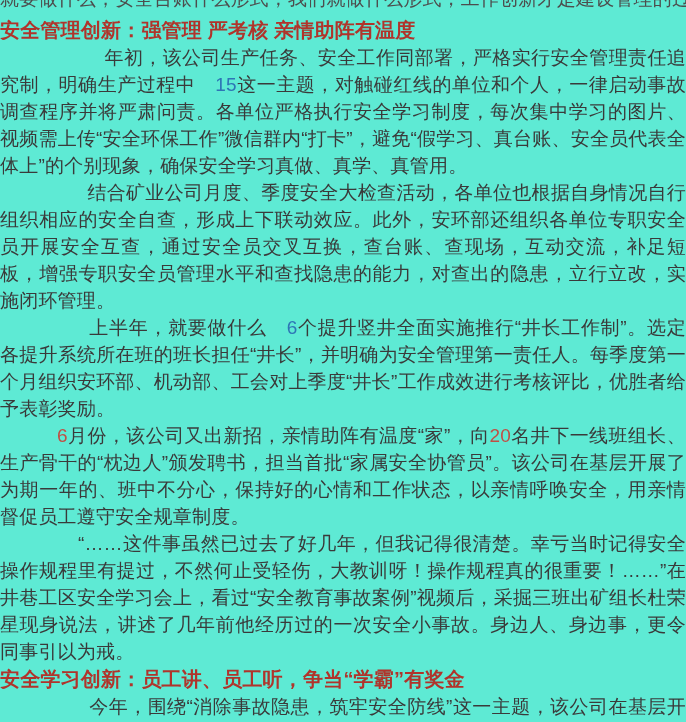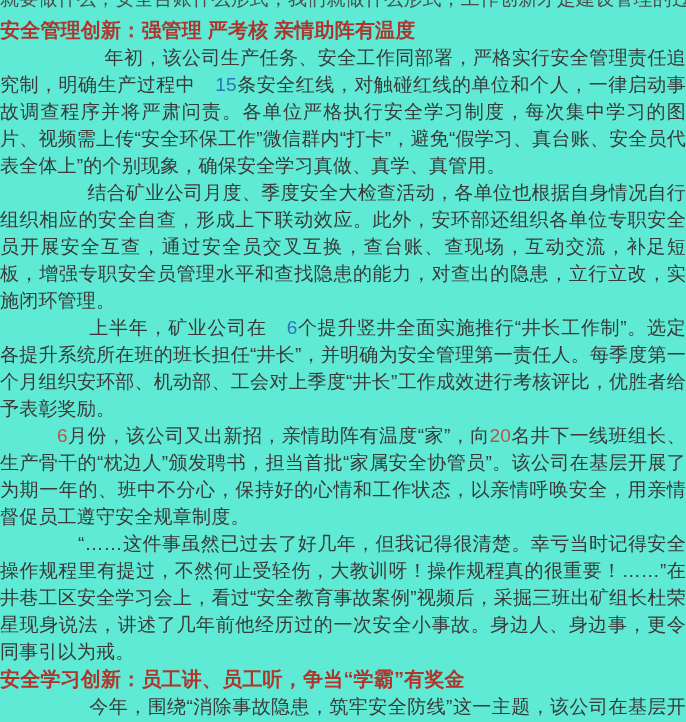--- a/index.html
+++ b/index.html
@@ -43,21 +43,21 @@
 </style>
 </head>
 <body>
 
 <div class="page">
   <div>
       <p class="blk b0 b0">
         <span class="run"><span>就要做什么，安全台账什么形式，我们就做什么形式，工作创新才是建设管理的过程</span></span>
       </p>
       <p class="blk b1 heading"><span class="run"><span>安全管理创新：强管理 严考核 亲情助阵有温度</span></span></p>
-      <p class="blk b2"><span class="run"><span>年初，该公司生产任务、安全工作同部署，严格实行安全管理责任追究制，明确生产过程中</span><span class="hl-blue">15</span><span>条安全红线，对触碰红线的单位和个人，一律启动事故调查程序并将严肃问责。各单位严格执行安全学习制度，每次集中学习的图片、视频需上传“安全环保工作”微信群内“打卡”，避免“假学习、真台账、安全员代表全体上”的个别现象，确保安全学习真做、真学、真管用。</span></span></p>
+      <p class="blk b2"><span class="run"><span>年初，该公司生产任务、安全工作同部署，严格实行安全管理责任追究制，明确生产过程中</span><span class="hl-blue">15</span><span>这一主题，对触碰红线的单位和个人，一律启动事故调查程序并将严肃问责。各单位严格执行安全学习制度，每次集中学习的图片、视频需上传“安全环保工作”微信群内“打卡”，避免“假学习、真台账、安全员代表全体上”的个别现象，确保安全学习真做、真学、真管用。</span></span></p>
       <p class="blk b3"><span class="run"><span>结合矿业公司月度、季度安全大检查活动，各单位也根据自身情况自行组织相应的安全自查，形成上下联动效应。此外，安环部还组织各单位专职安全员开展安全互查，通过安全员交叉互换，查台账、查现场，互动交流，补足短板，增强专职安全员管理水平和查找隐患的能力，对查出的隐患，立行立改，实施闭环管理。</span></span></p>
-      <p class="blk b4"><span class="run"><span>上半年，矿业公司在</span><span class="hl-blue">6</span><span>个提升竖井全面实施推行“井长工作制”。选定各提升系统所在班的班长担任“井长”，并明确为安全管理第一责任人。每季度第一个月组织安环部、机动部、工会对上季度“井长”工作成效进行考核评比，优胜者给予表彰奖励。</span></span></p>
+      <p class="blk b4"><span class="run"><span>上半年，就要做什么</span><span class="hl-blue">6</span><span>个提升竖井全面实施推行“井长工作制”。选定各提升系统所在班的班长担任“井长”，并明确为安全管理第一责任人。每季度第一个月组织安环部、机动部、工会对上季度“井长”工作成效进行考核评比，优胜者给予表彰奖励。</span></span></p>
       <p class="blk b5"><span class="run"><span class="hl-red">6</span><span>月份，该公司又出新招，亲情助阵有温度“家”，向</span><span class="hl-red">20</span><span>名井下一线班组长、生产骨干的“枕边人”颁发聘书，担当首批“家属安全协管员”。该公司在基层开展了为期一年的、班中不分心，保持好的心情和工作状态，以亲情呼唤安全，用亲情督促员工遵守安全规章制度。</span></span></p>
       <p class="blk b7"><span class="run"><span>“……这件事虽然已过去了好几年，但我记得很清楚。幸亏当时记得安全操作规程里有提过，不然何止受轻伤，大教训呀！操作规程真的很重要！……”在井巷工区安全学习会上，看过“安全教育事故案例”视频后，采掘三班出矿组长杜荣星现身说法，讲述了几年前他经历过的一次安全小事故。身边人、身边事，更令同事引以为戒。</span></span></p>
       <p class="blk b6 heading"><span class="run"><span>安全学习创新：员工讲、员工听，争当“学霸”有奖金</span></span></p>
       <p class="blk b8"><span class="run"><span>今年，围绕“消除事故隐患，筑牢安全防线”这一主题，该公司在基层开展了为期一年的“学规程、看案例、见行动”常态化反“三违”活动，并不定期举行闭卷考试，检验学习成效。得分</span></span></p>
     </div>
 </div>
 
 </body></html>

